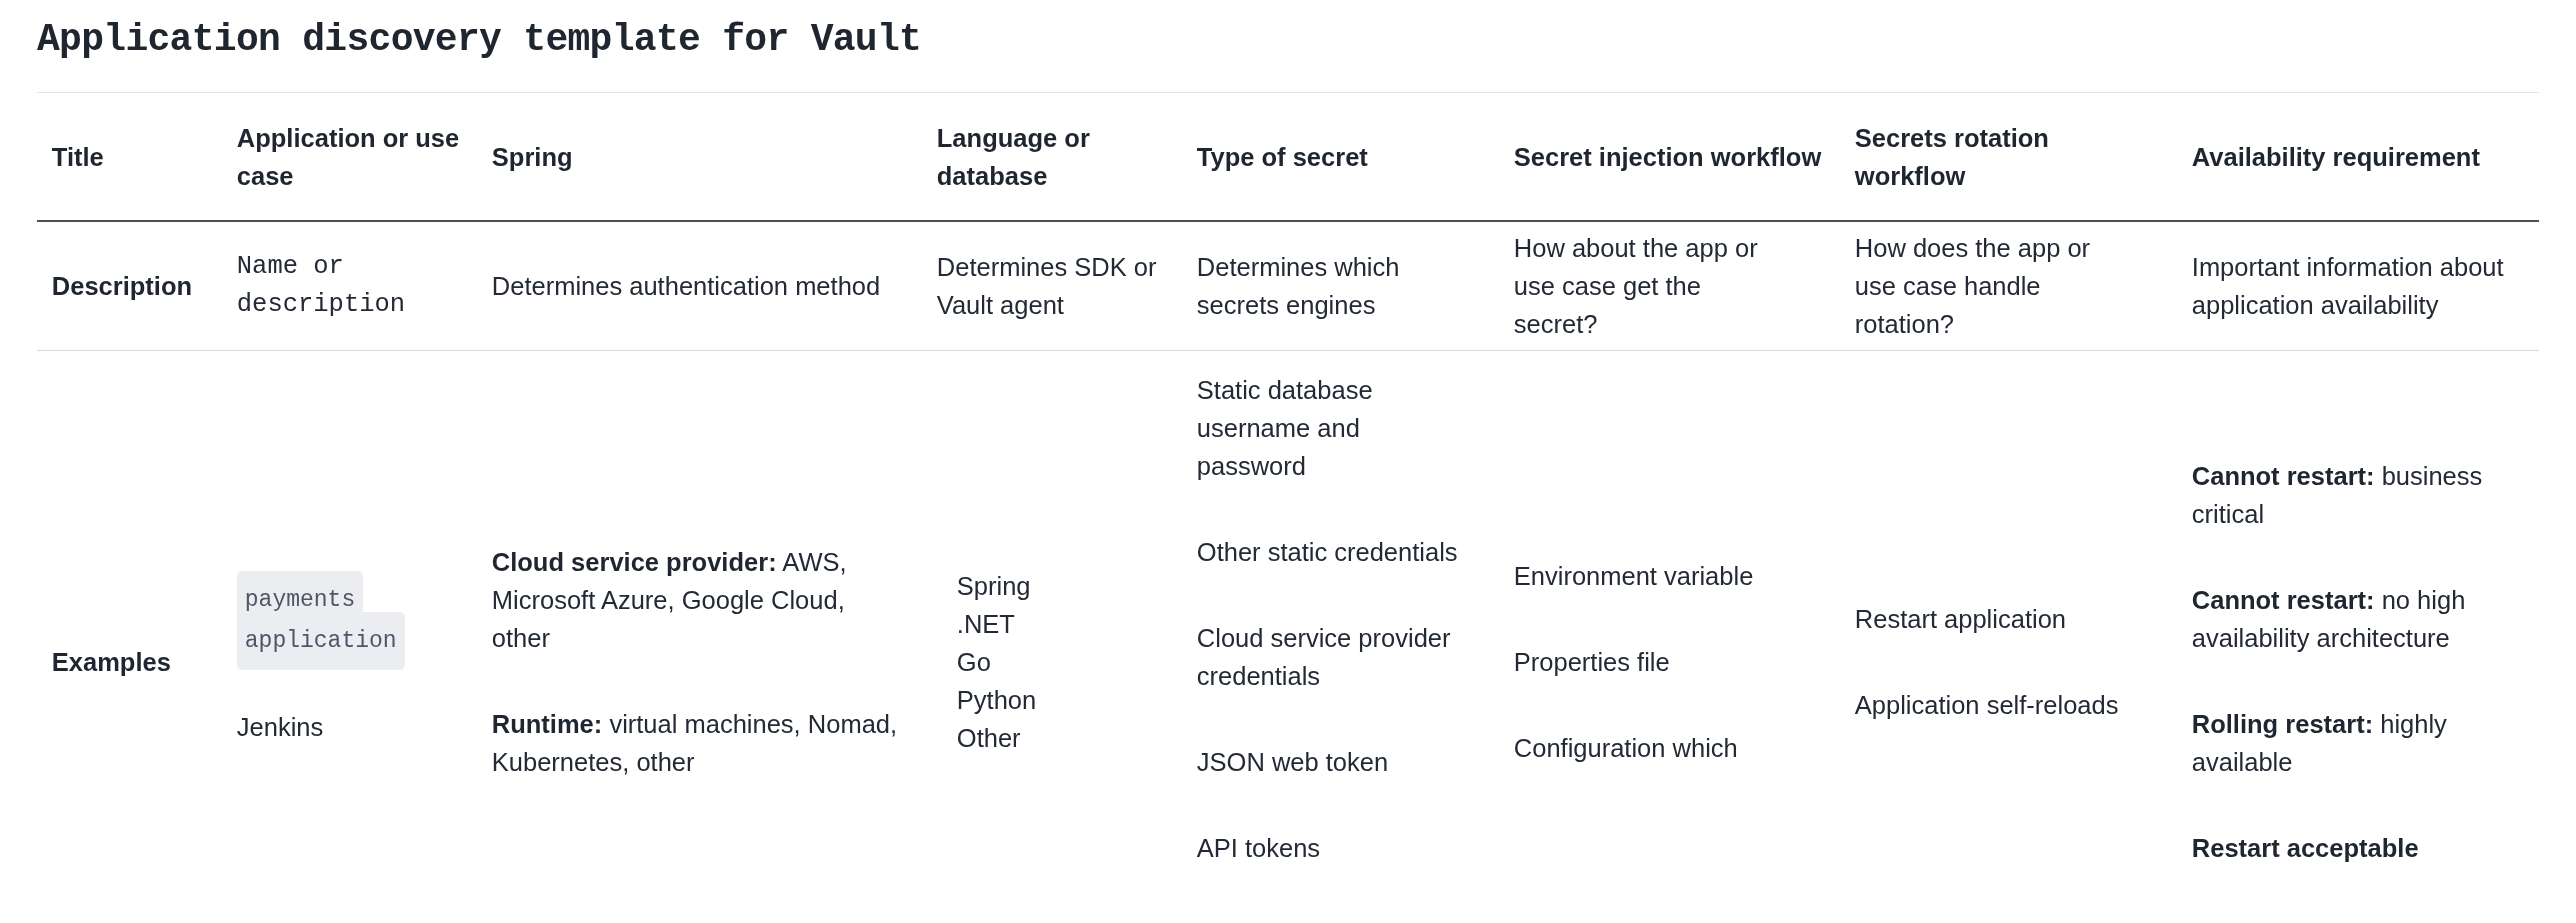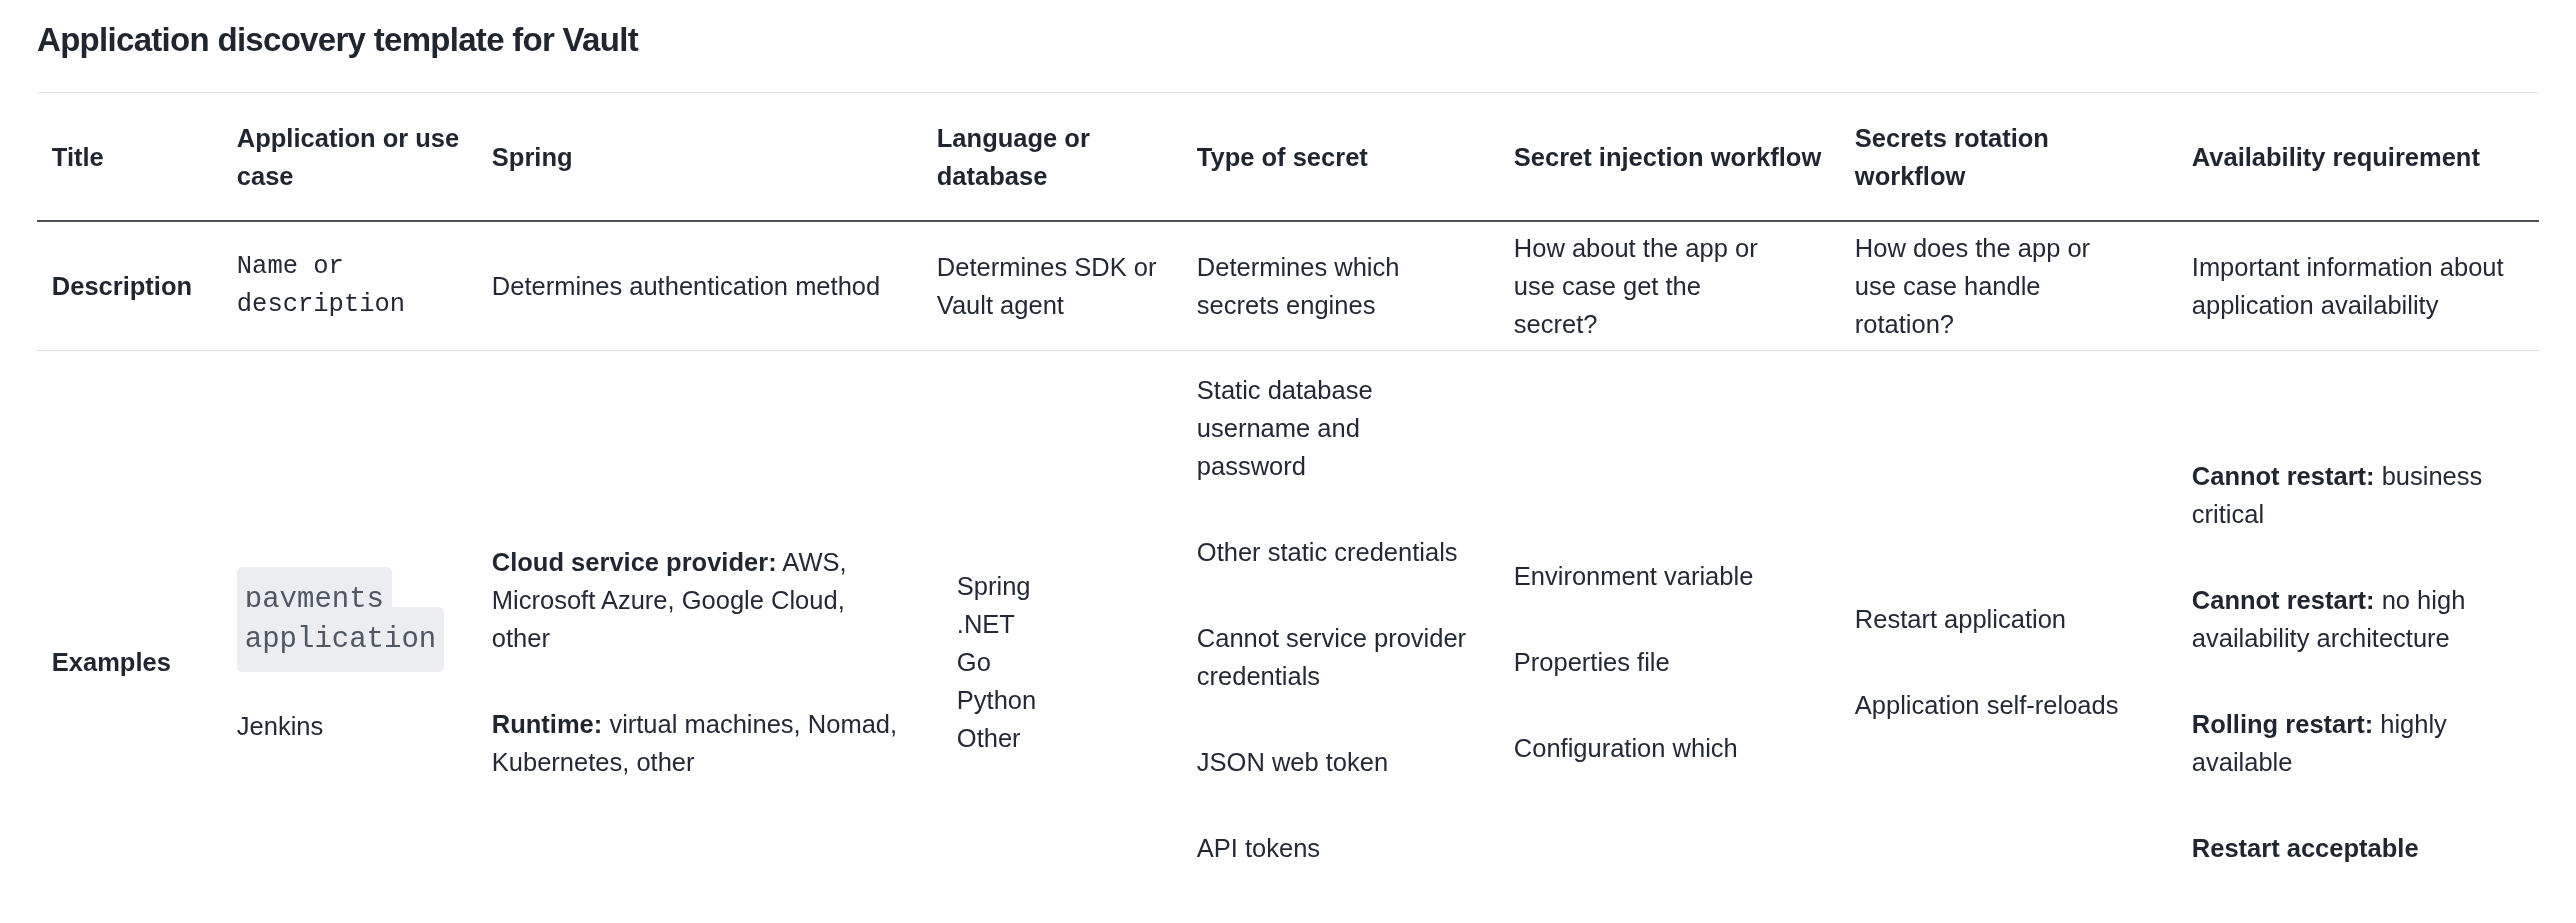--- a/index.html
+++ b/index.html
@@ -13,22 +13,22 @@
   }
   *{box-sizing:border-box;margin:0;padding:0;}
   html,body{background:#ffffff;}
   body{
     width:2576px;height:924px;overflow:hidden;
     font-family:"Liberation Sans", sans-serif;
     color:var(--text);
   }
   .page{padding:17.4px 37px 0 37px;}
   h1{
-    font-size:33px;line-height:46px;font-weight:700;
-    letter-spacing:-0.7px;color:var(--text-strong);
+    font-size:38px;line-height:46px;font-weight:700;
+    letter-spacing:-0.7px;color:var(--text-strong);font-family:Liberation Mono, monospace;
   }
   .rule{height:0;border-bottom:1.3px solid var(--border-light);margin-top:29px;}
   table{
     width:2502px;table-layout:fixed;border-collapse:collapse;
     font-size:25.5px;line-height:38px;
   }
   col.c1{width:185px;} col.c2{width:255px;} col.c3{width:445px;} col.c4{width:260px;}
   col.c5{width:317px;} col.c6{width:341px;} col.c7{width:337px;} col.c8{width:362px;}
   th,td{vertical-align:middle;text-align:left;padding:0 14.8px;}
   thead th{font-weight:700;padding-top:25.5px;padding-bottom:25.5px;color:var(--text-strong);}
@@ -38,21 +38,21 @@
   tbody tr.examples-row th, tbody tr.examples-row td{padding-top:20px;padding-bottom:20px;}
   tbody th.rowlabel{font-weight:700;color:var(--text-strong);}
   strong{font-weight:700;color:var(--text-strong);}
   .stack{display:flex;flex-direction:column;gap:48px;}
   .lines div{line-height:38px;margin-left:20px;}
   .mw330{max-width:221px;font-family:Liberation Mono, monospace;}
   .mw390{max-width:262px;}
   .mw415 > *{max-width:278px;}
   code.chip{
     font-family:"Liberation Mono", monospace;
-    font-size:29px;line-height:38px;
+    font-size:23px;line-height:38px;
     background:var(--code-bg);color:var(--code-text);
     padding:16px 8px;border-radius:5.4px;
     -webkit-box-decoration-break:clone;box-decoration-break:clone;
   }
 </style>
 </head>
 <body>
 
 <div class="page">
   <h1>Application discovery template for Vault</h1>
@@ -127,21 +127,21 @@
             <div>.NET</div>
             <div>Go</div>
             <div>Python</div>
             <div>Other</div>
           </div>
         </td>
         <td>
           <div class="stack mw415">
             <p>Static database username and password</p>
             <p>Other static credentials</p>
-            <p>Cannot service provider credentials</p>
+            <p>Cloud service provider credentials</p>
             <p>JSON web token</p>
             <p>API tokens</p>
             <p>Certificates</p>
           </div>
         </td>
         <td>
           <div class="stack">
             <p>Environment variable</p>
             <p>Properties file</p>
             <p>Configuration which</p>

